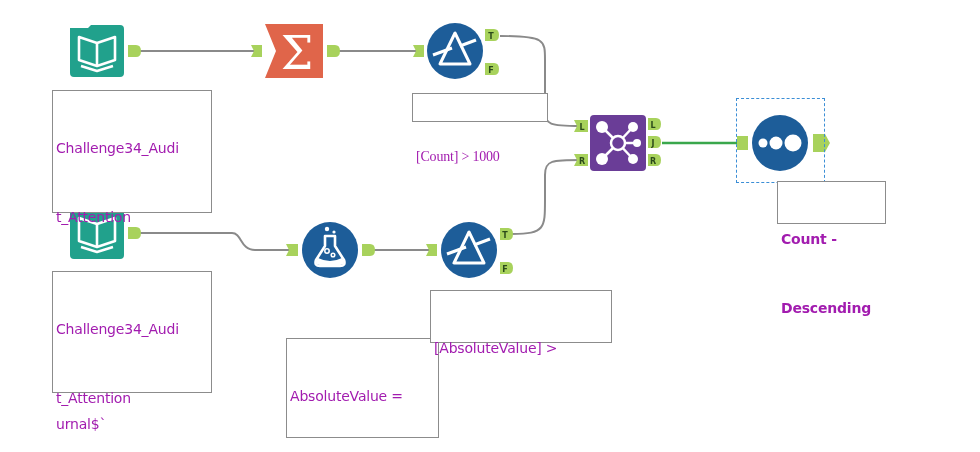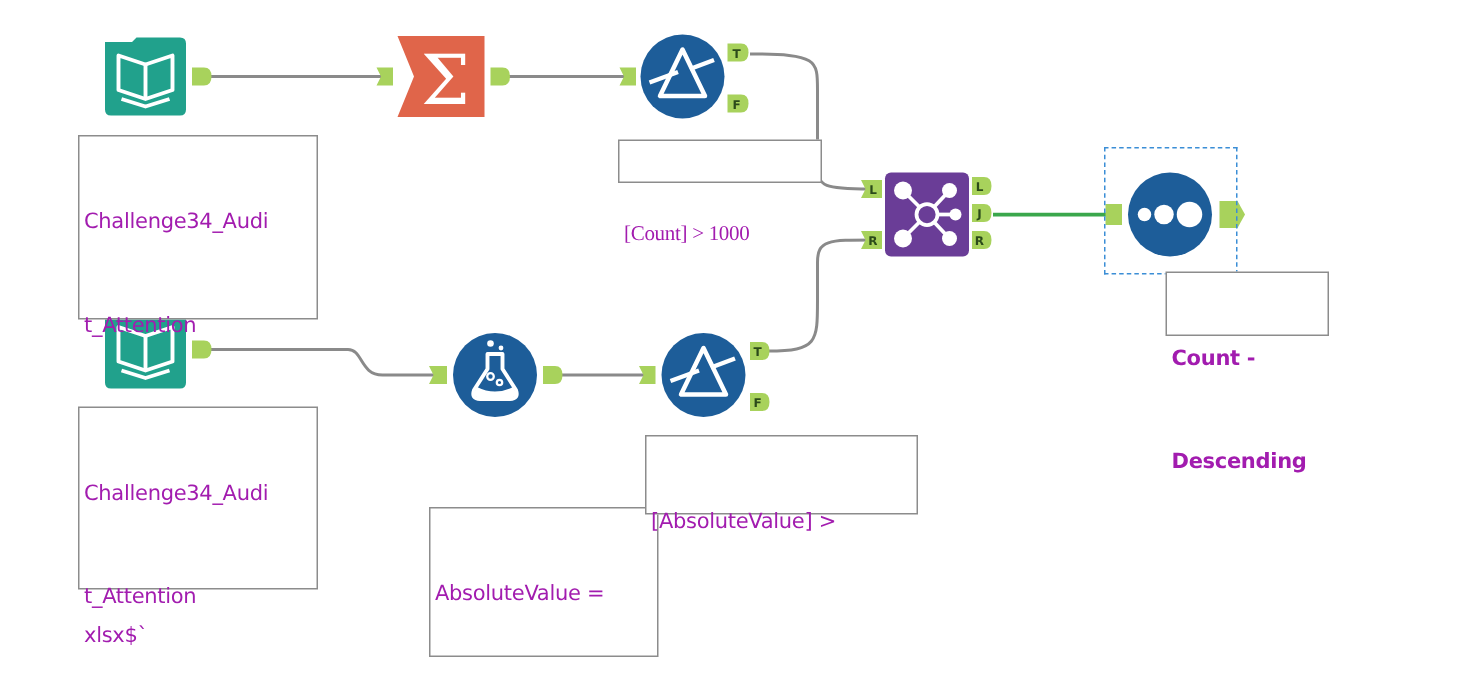--- a/index.html
+++ b/index.html
@@ -179,21 +179,21 @@
   </g>
 </svg>
 
 <div class="select-box" style="left:736px; top:98px; width:89px; height:85px;"></div>
 
 <div class="anno" style="left:52px; top:90px; width:160px; height:123px;">
   <div>Challenge34_Audi</div>
   <div>t_Attention</div>
   <div>(3).xlsx</div>
   <div>Query=`GeneralJo</div>
-  <div>xlsx$`</div>
+  <div>urnal$`</div>
 </div>
 
 <div class="anno" style="left:412px; top:93px; width:136px; height:29px; line-height:25px;font-family:Liberation Serif, serif;">
   <div>[Count] &gt; 1000</div>
 </div>
 
 <div class="anno" style="left:777px; top:181px; width:109px; height:43px;font-weight:bold;">
   <div>Count -</div>
   <div>Descending</div>
 </div>

